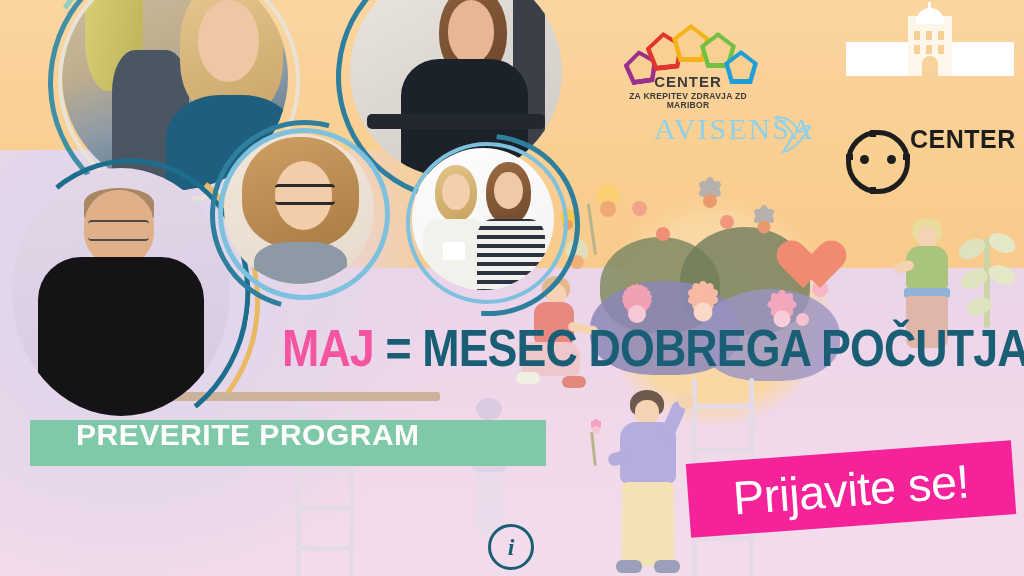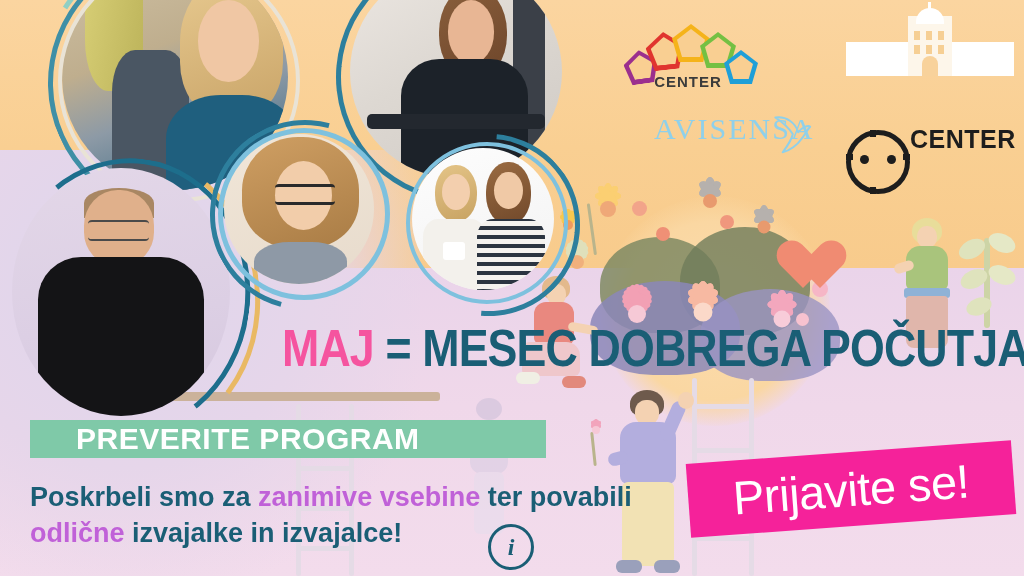--- a/index.html
+++ b/index.html
@@ -175,22 +175,22 @@
     position:absolute;left:282px;top:322px;width:738px;height:52px;
     font:700 52px/52px "Liberation Sans Narrow","Liberation Sans",sans-serif;
     letter-spacing:-1px;white-space:nowrap;
     transform:scaleX(0.86);transform-origin:left center;
   }
   .headline .maj{color:#f5549f;}
   .headline .rest{color:#1a5e75;}
 
   
   .greenbar{
-    position:absolute;left:30px;top:420px;width:516px;height:38px;
-    background:#7fc9a8;display:flex;align-items:center;
+    position:absolute;left:30px;top:420px;width:516px;height:46px;
+    background:#7fc9a8;display:flex;align-items:flex-start;
   }
   .greenbar span{
     font:700 30px/1 "Liberation Sans",sans-serif;color:#fff;letter-spacing:.5px;margin-left:46px;
   }
 
   
   .tagline{
     position:absolute;left:30px;top:480px;width:640px;
     font:700 27px/1.32 "Liberation Sans",sans-serif;color:#1a5e75;
   }
@@ -484,20 +484,21 @@
           <span></span>
         </div>
       <div class="penta" style="left:92px;top:8px;background:#74c043;width:36px;height:36px;">
           <span></span>
         </div>
       <div class="penta" style="left:116px;top:26px;background:#1f9fd8;">
           <span></span>
         </div>
     </div>
     <div class="l1">CENTER</div>
+    <div class="l2">ZA KREPITEV ZDRAVJA ZD MARIBOR</div>
   </div>
 
   <div class="logo logo-um">
     <div class="um-building">
       <div class="um-base"></div>
       <div class="um-tower"></div>
       <div class="um-dome"></div>
       <div class="um-spire"></div>
       <div class="um-win" style="left:68px;bottom:44px;"></div>
       <div class="um-win" style="left:80px;bottom:44px;"></div>
@@ -532,24 +533,20 @@
 
   <div class="headline">
     <span class="maj">MAJ</span>
     <span class="rest">= MESEC DOBREGA POČUTJA NA UM</span>
   </div>
 
   <div class="greenbar">
     <span>PREVERITE PROGRAM</span>
   </div>
 
-  <div class="tagline">
-    <div><span>Poskrbeli smo za </span><span class="hi">zanimive vsebine</span><span> ter povabili</span></div>
-    <div><span class="hi">odlične</span><span> izvajalke in izvajalce!</span></div>
-  </div>
 
   <div class="urlrow">
     <div class="info-ico">i</div>
   </div>
 
   <div class="prijavite">
     <span>Prijavite se!</span>
   </div>
 
 </div>

